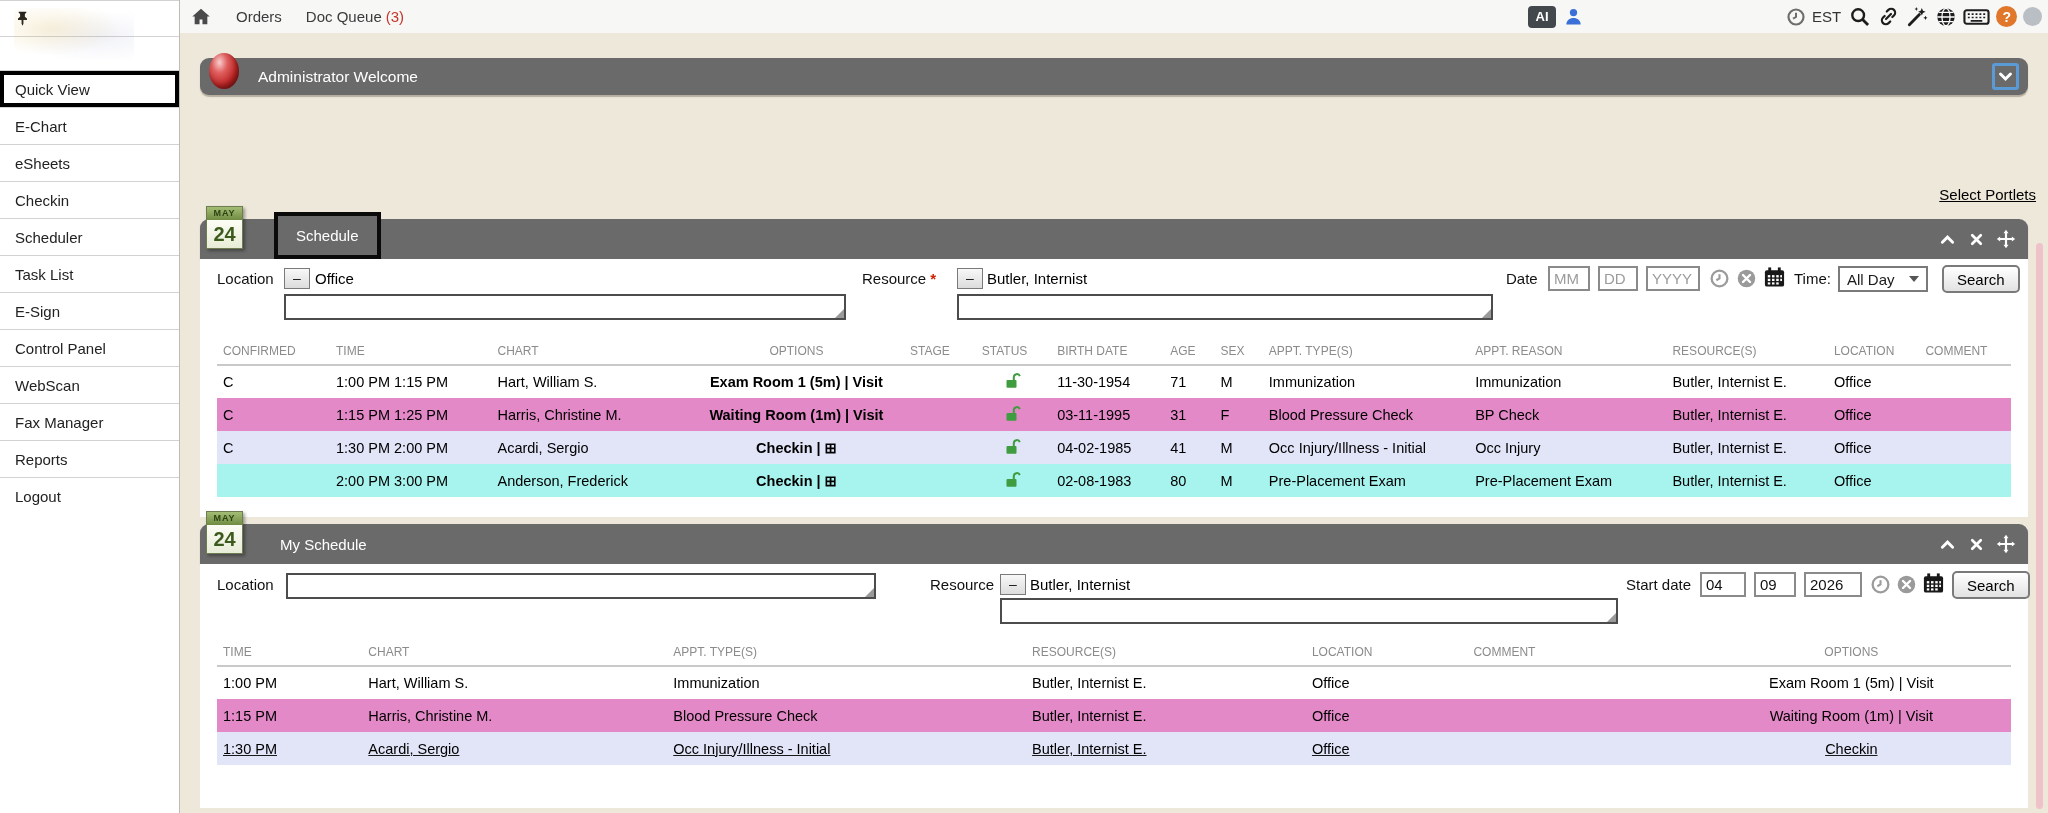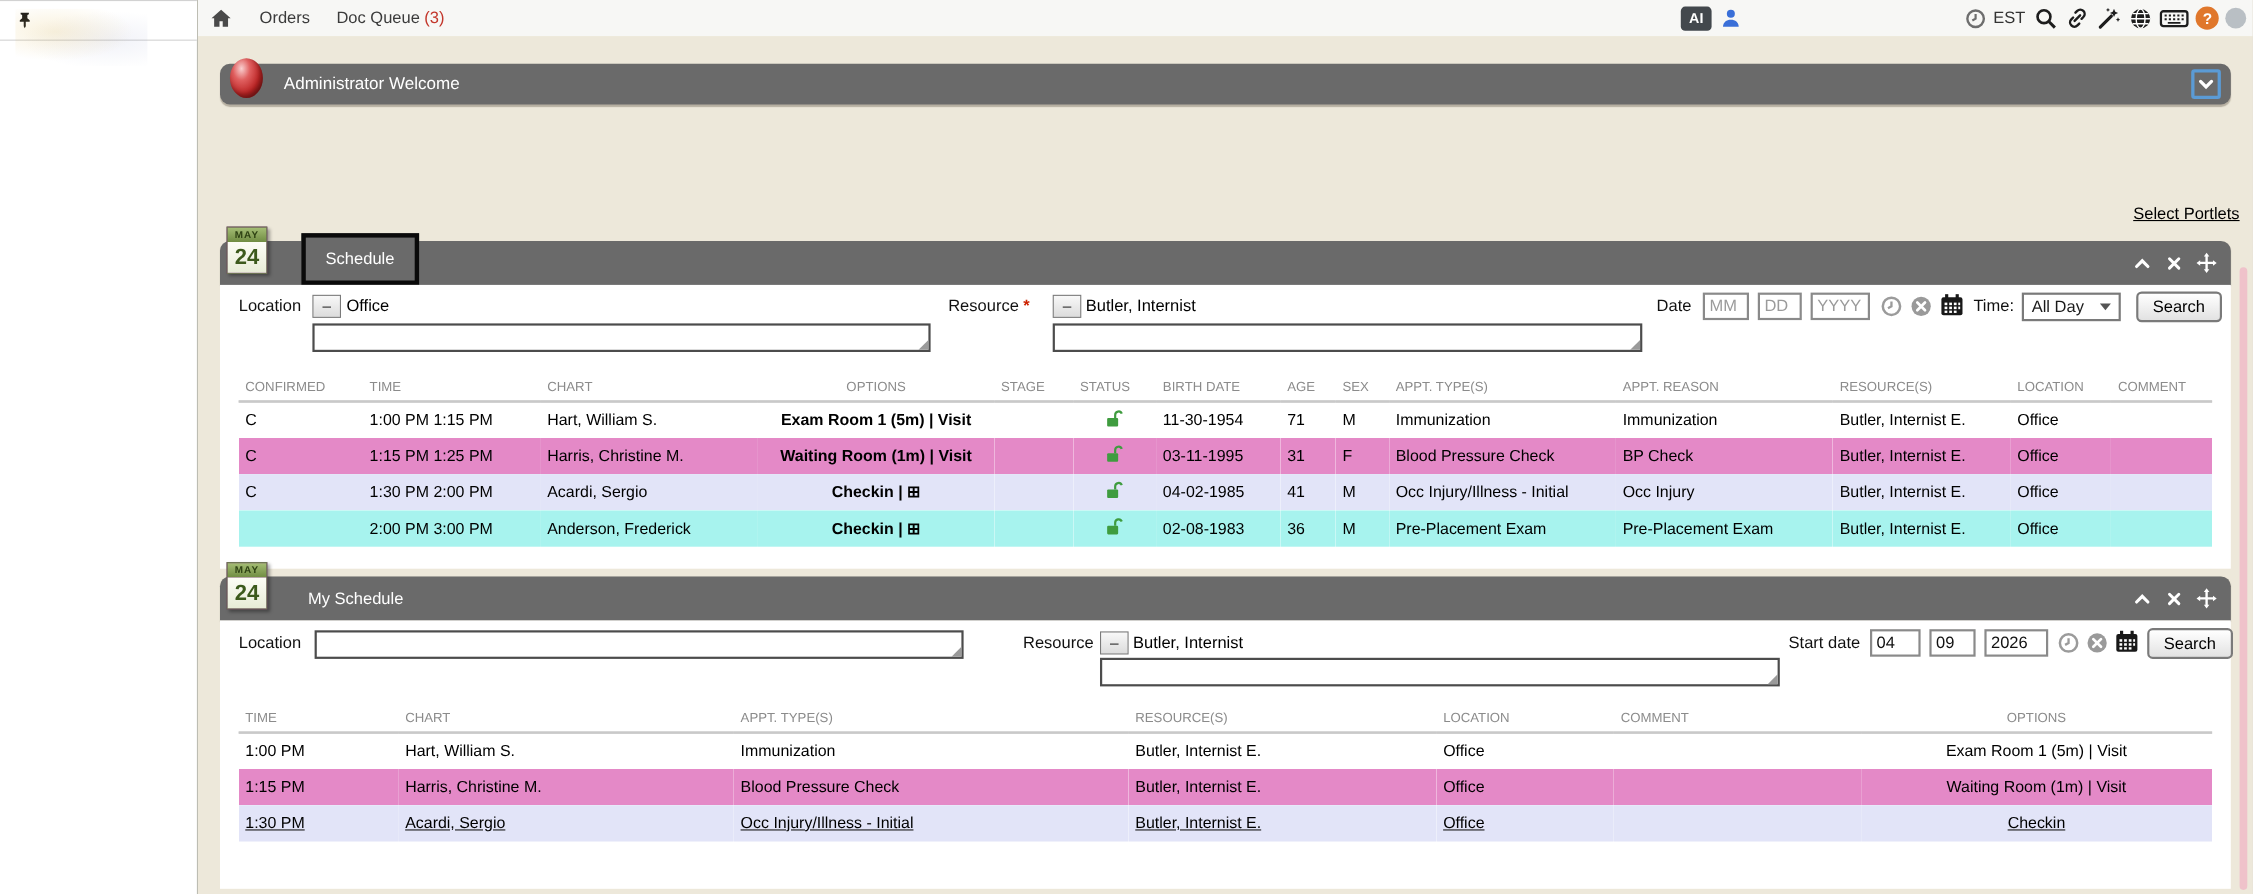--- a/index.html
+++ b/index.html
@@ -140,20 +140,34 @@
             <path d="M5 8h2M9 8h2M13 8h2M17 8h2M21 8h2M5 11.5h2M9 11.5h2M13 11.5h2M17 11.5h2M21 11.5h2M8 15h12" stroke="#1d1d1d" stroke-width="1.7"></path>
           </svg>
       </span>
       <span class="help-circle">?</span>
       <span class="gray-dot"></span>
     </div>
   </div>
 
   <div class="sidebar">
     <div class="side-logo"></div>
+    <div class="side-menu" id="side-menu">
+        <div class="side-item active">Quick View</div>
+        <div class="side-item">E-Chart</div>
+        <div class="side-item">eSheets</div>
+        <div class="side-item">Checkin</div>
+        <div class="side-item">Scheduler</div>
+        <div class="side-item">Task List</div>
+        <div class="side-item">E-Sign</div>
+        <div class="side-item">Control Panel</div>
+        <div class="side-item">WebScan</div>
+        <div class="side-item">Fax Manager</div>
+        <div class="side-item">Reports</div>
+        <div class="side-item">Logout</div>
+      </div>
     <div class="side-item pin-item" id="pin-item">
       <svg width="15" height="17" viewBox="0 0 24 26">
           <path d="M6 2h12v2.2l-2.2 1V10l3.4 3v2.2h-5.7v6.3L12 24.4l-1.5-2.9v-6.3H4.8V13l3.4-3V5.2L6 4.2z" fill="#1a1a1a"></path>
         </svg>
     </div>
   </div>
 
   <div class="main">
 
     <div class="welcome">
@@ -331,21 +345,21 @@
                 <td></td>
                 <td>2:00 PM 3:00 PM</td>
                 <td>Anderson, Frederick</td>
                 <td style="text-align: center; font-weight: bold;">Checkin | ⊞</td>
                 <td></td>
                 <td style="text-align: center;"><svg width="16" height="17" viewBox="0 0 16 17">
                     <rect x="1.5" y="8" width="10" height="7.8" rx="1" fill="#3f9c3f"></rect>
                     <path d="M8.8 8V5.2a3.1 3.1 0 0 1 6-1.1" fill="none" stroke="#3f9c3f" stroke-width="2"></path>
                   </svg></td>
                 <td>02-08-1983</td>
-                <td>36</td>
+                <td>80</td>
                 <td>M</td>
                 <td>Pre-Placement Exam</td>
                 <td>Pre-Placement Exam</td>
                 <td>Butler, Internist E.</td>
                 <td>Office</td>
                 <td></td>
               </tr>
             </tbody>
         </table>
       </div>

